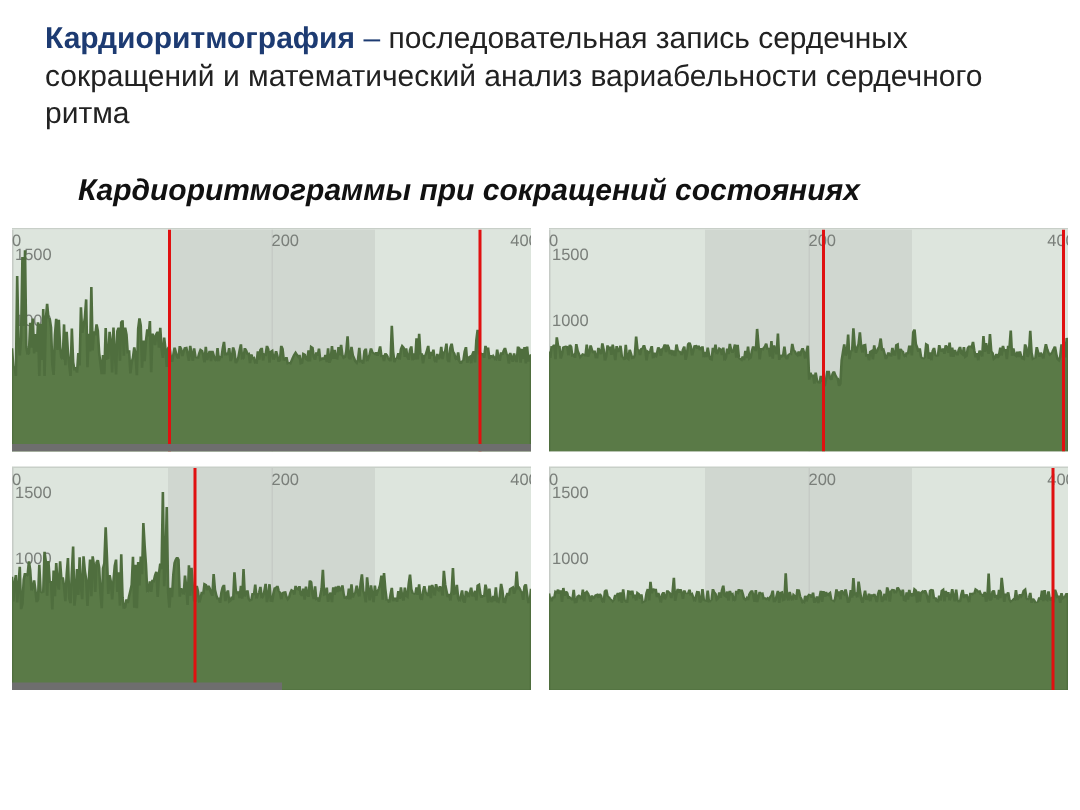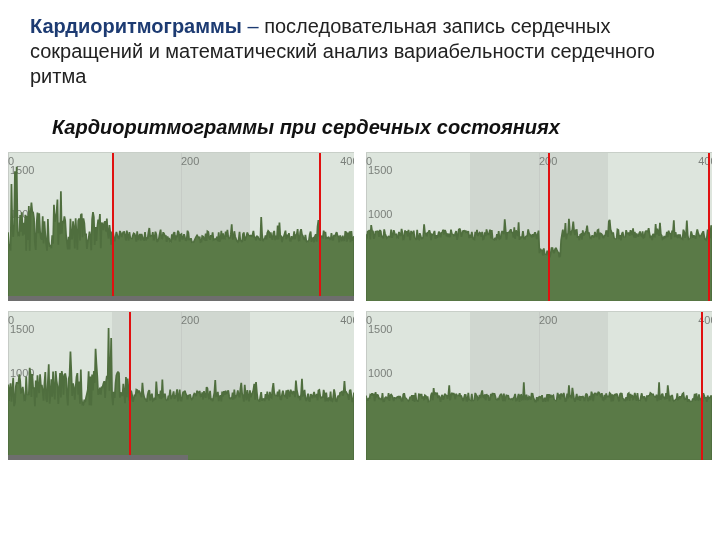--- a/index.html
+++ b/index.html
@@ -92,24 +92,24 @@
     position: absolute;
     left: 0; bottom: 0;
     height: 5px;
     background: #6e6e6e;
   }
 </style>
 </head>
 <body>
 
 <div class="title-block">
-  <span class="title-term">Кардиоритмограммы</span><span class="title-sep"> – </span><span class="title-rest">последовательная запись сердечных сокращений и математический анализ вариабельности сердечного ритма</span>
+  <span class="title-term">Кардиоритмография</span><span class="title-sep"> – </span><span class="title-rest">последовательная запись сердечных сокращений и математический анализ вариабельности сердечного ритма</span>
 </div>
 
-<div class="subtitle">Кардиоритмограммы при сердечных состояниях</div>
+<div class="subtitle">Кардиоритмограммы при сокращений состояниях</div>
 
 <div class="charts">
   <div class="row">
     <div class="chart" id="chart0">
         <div class="shade-soft s1"></div>
         <div class="shade-soft s2"></div>
         <div class="grid-v" style="left: 0%;"></div>
         <div class="tick-x" style="left: 0%; top: 2px;">0</div>
         <div class="grid-v" style="left: 50%;"></div>
         <div class="tick-x" style="left: 50%; top: 2px;">200</div>

